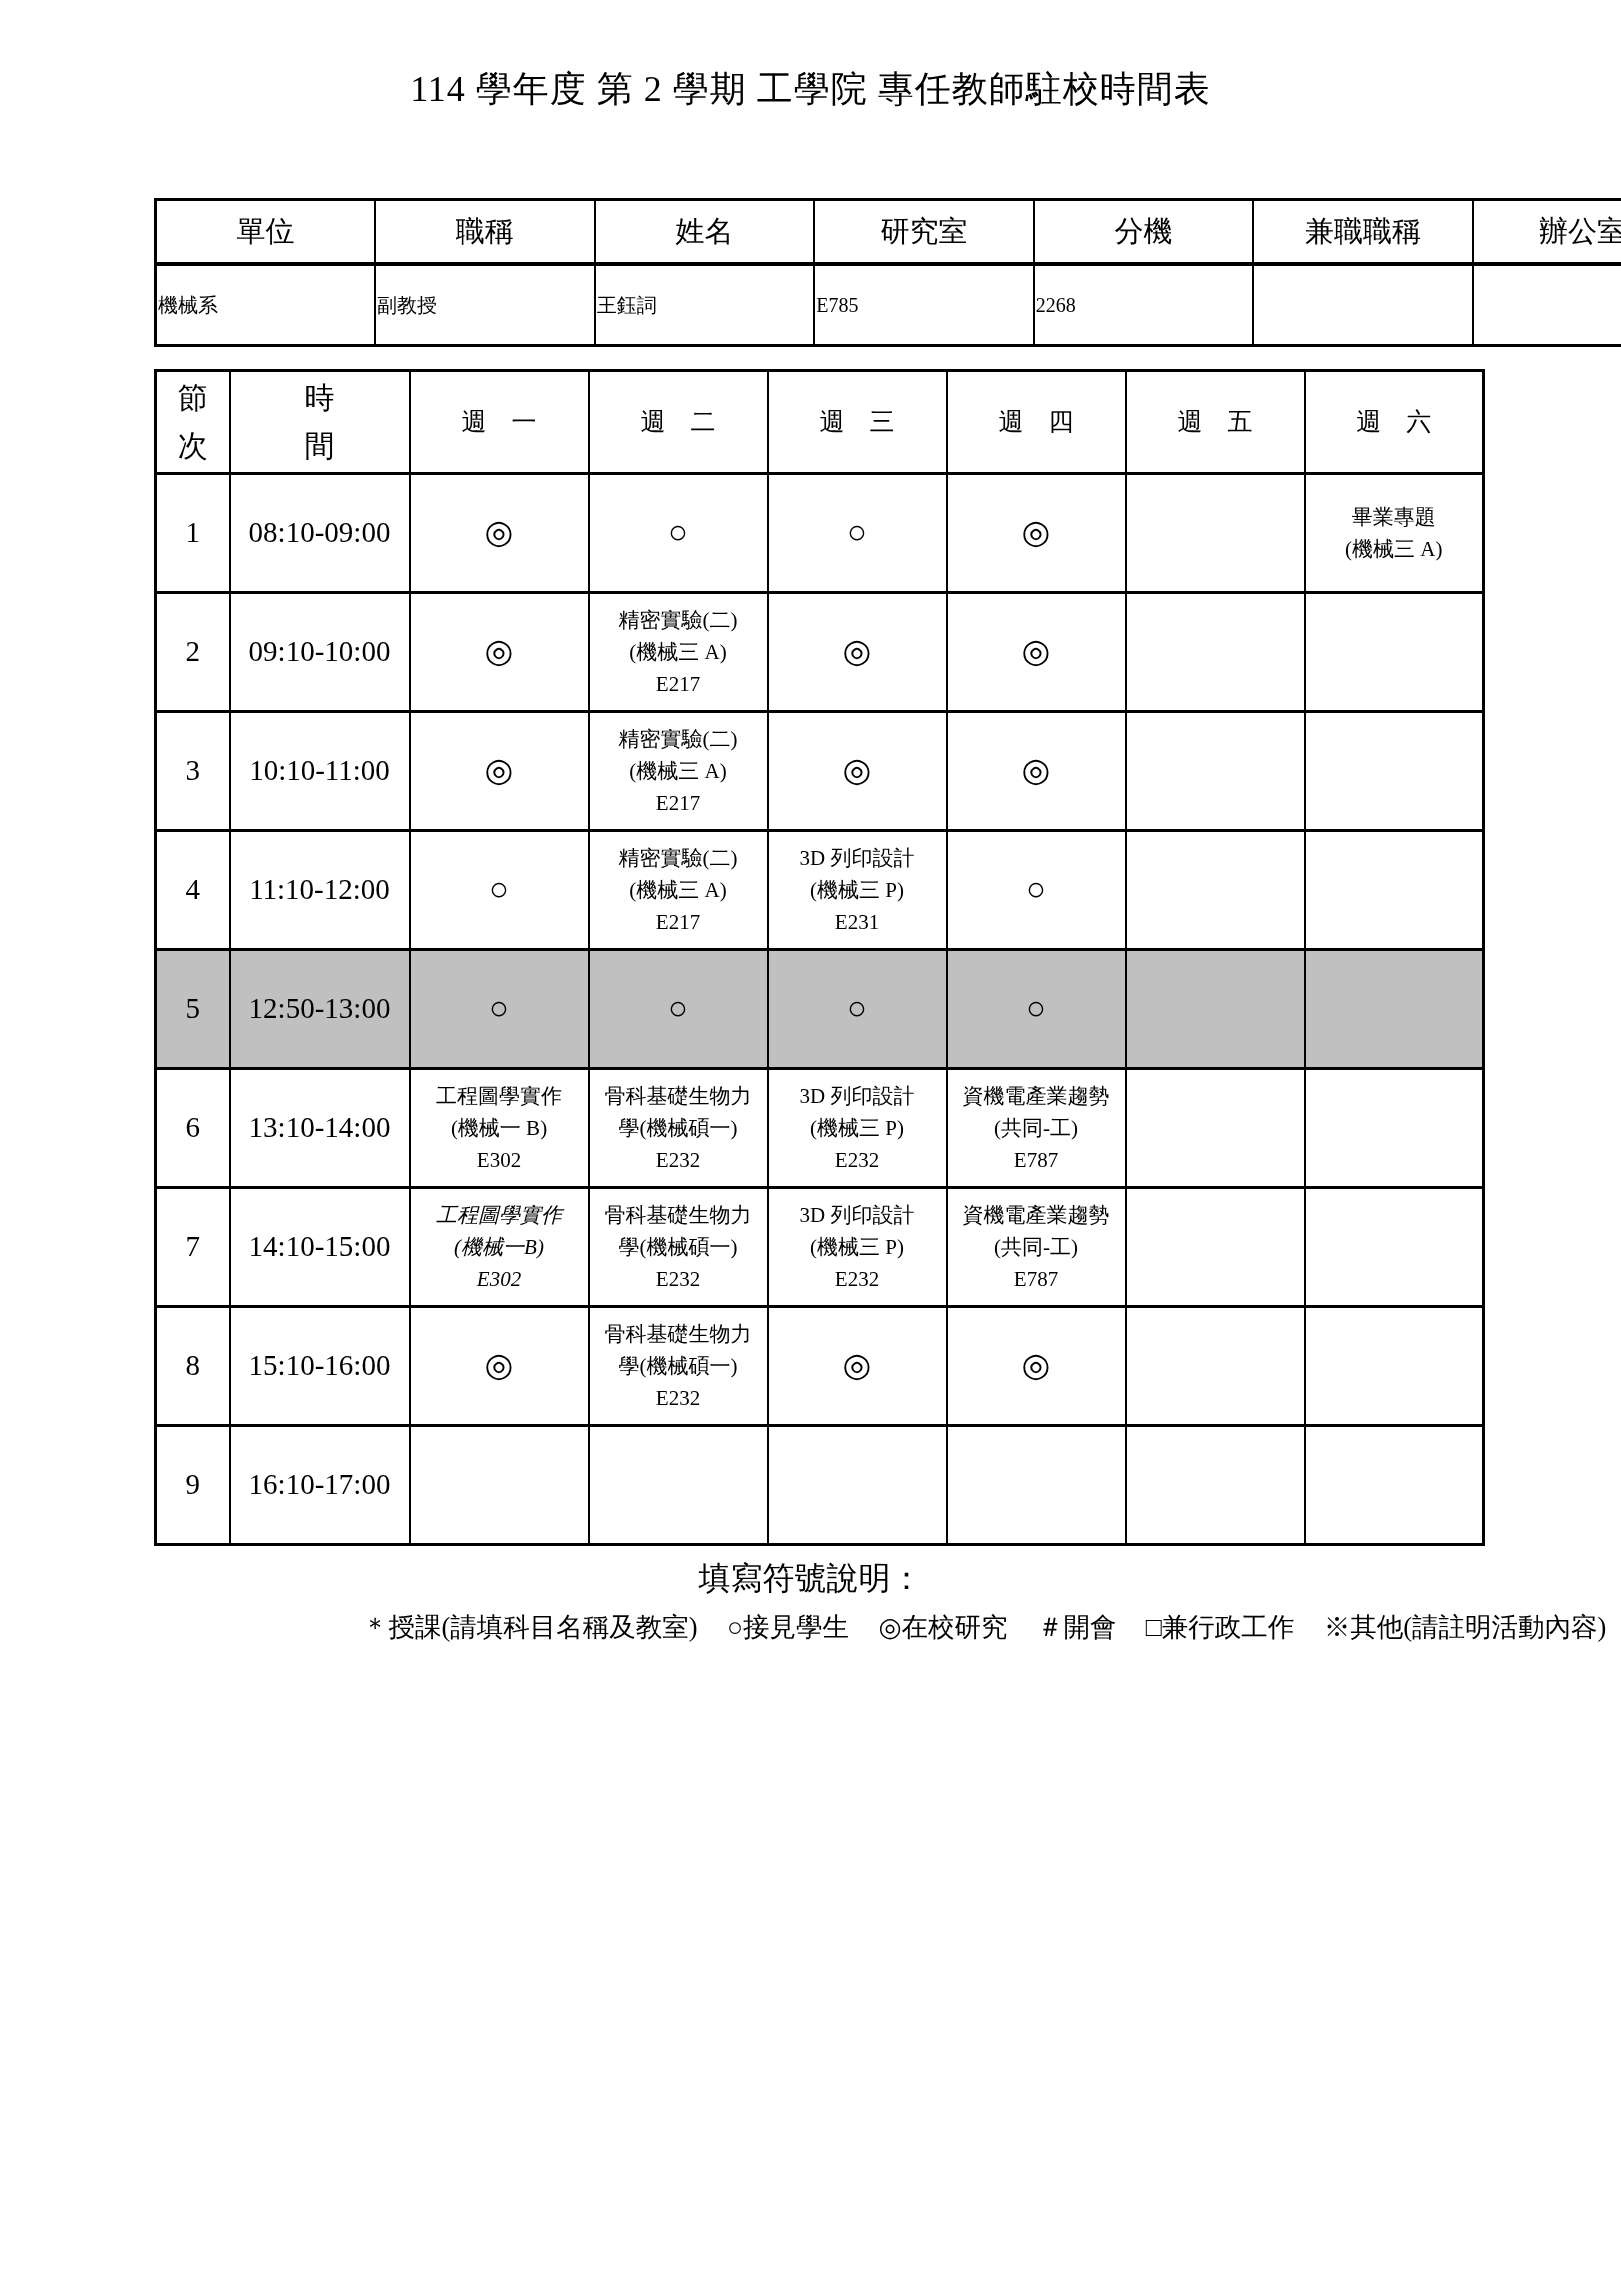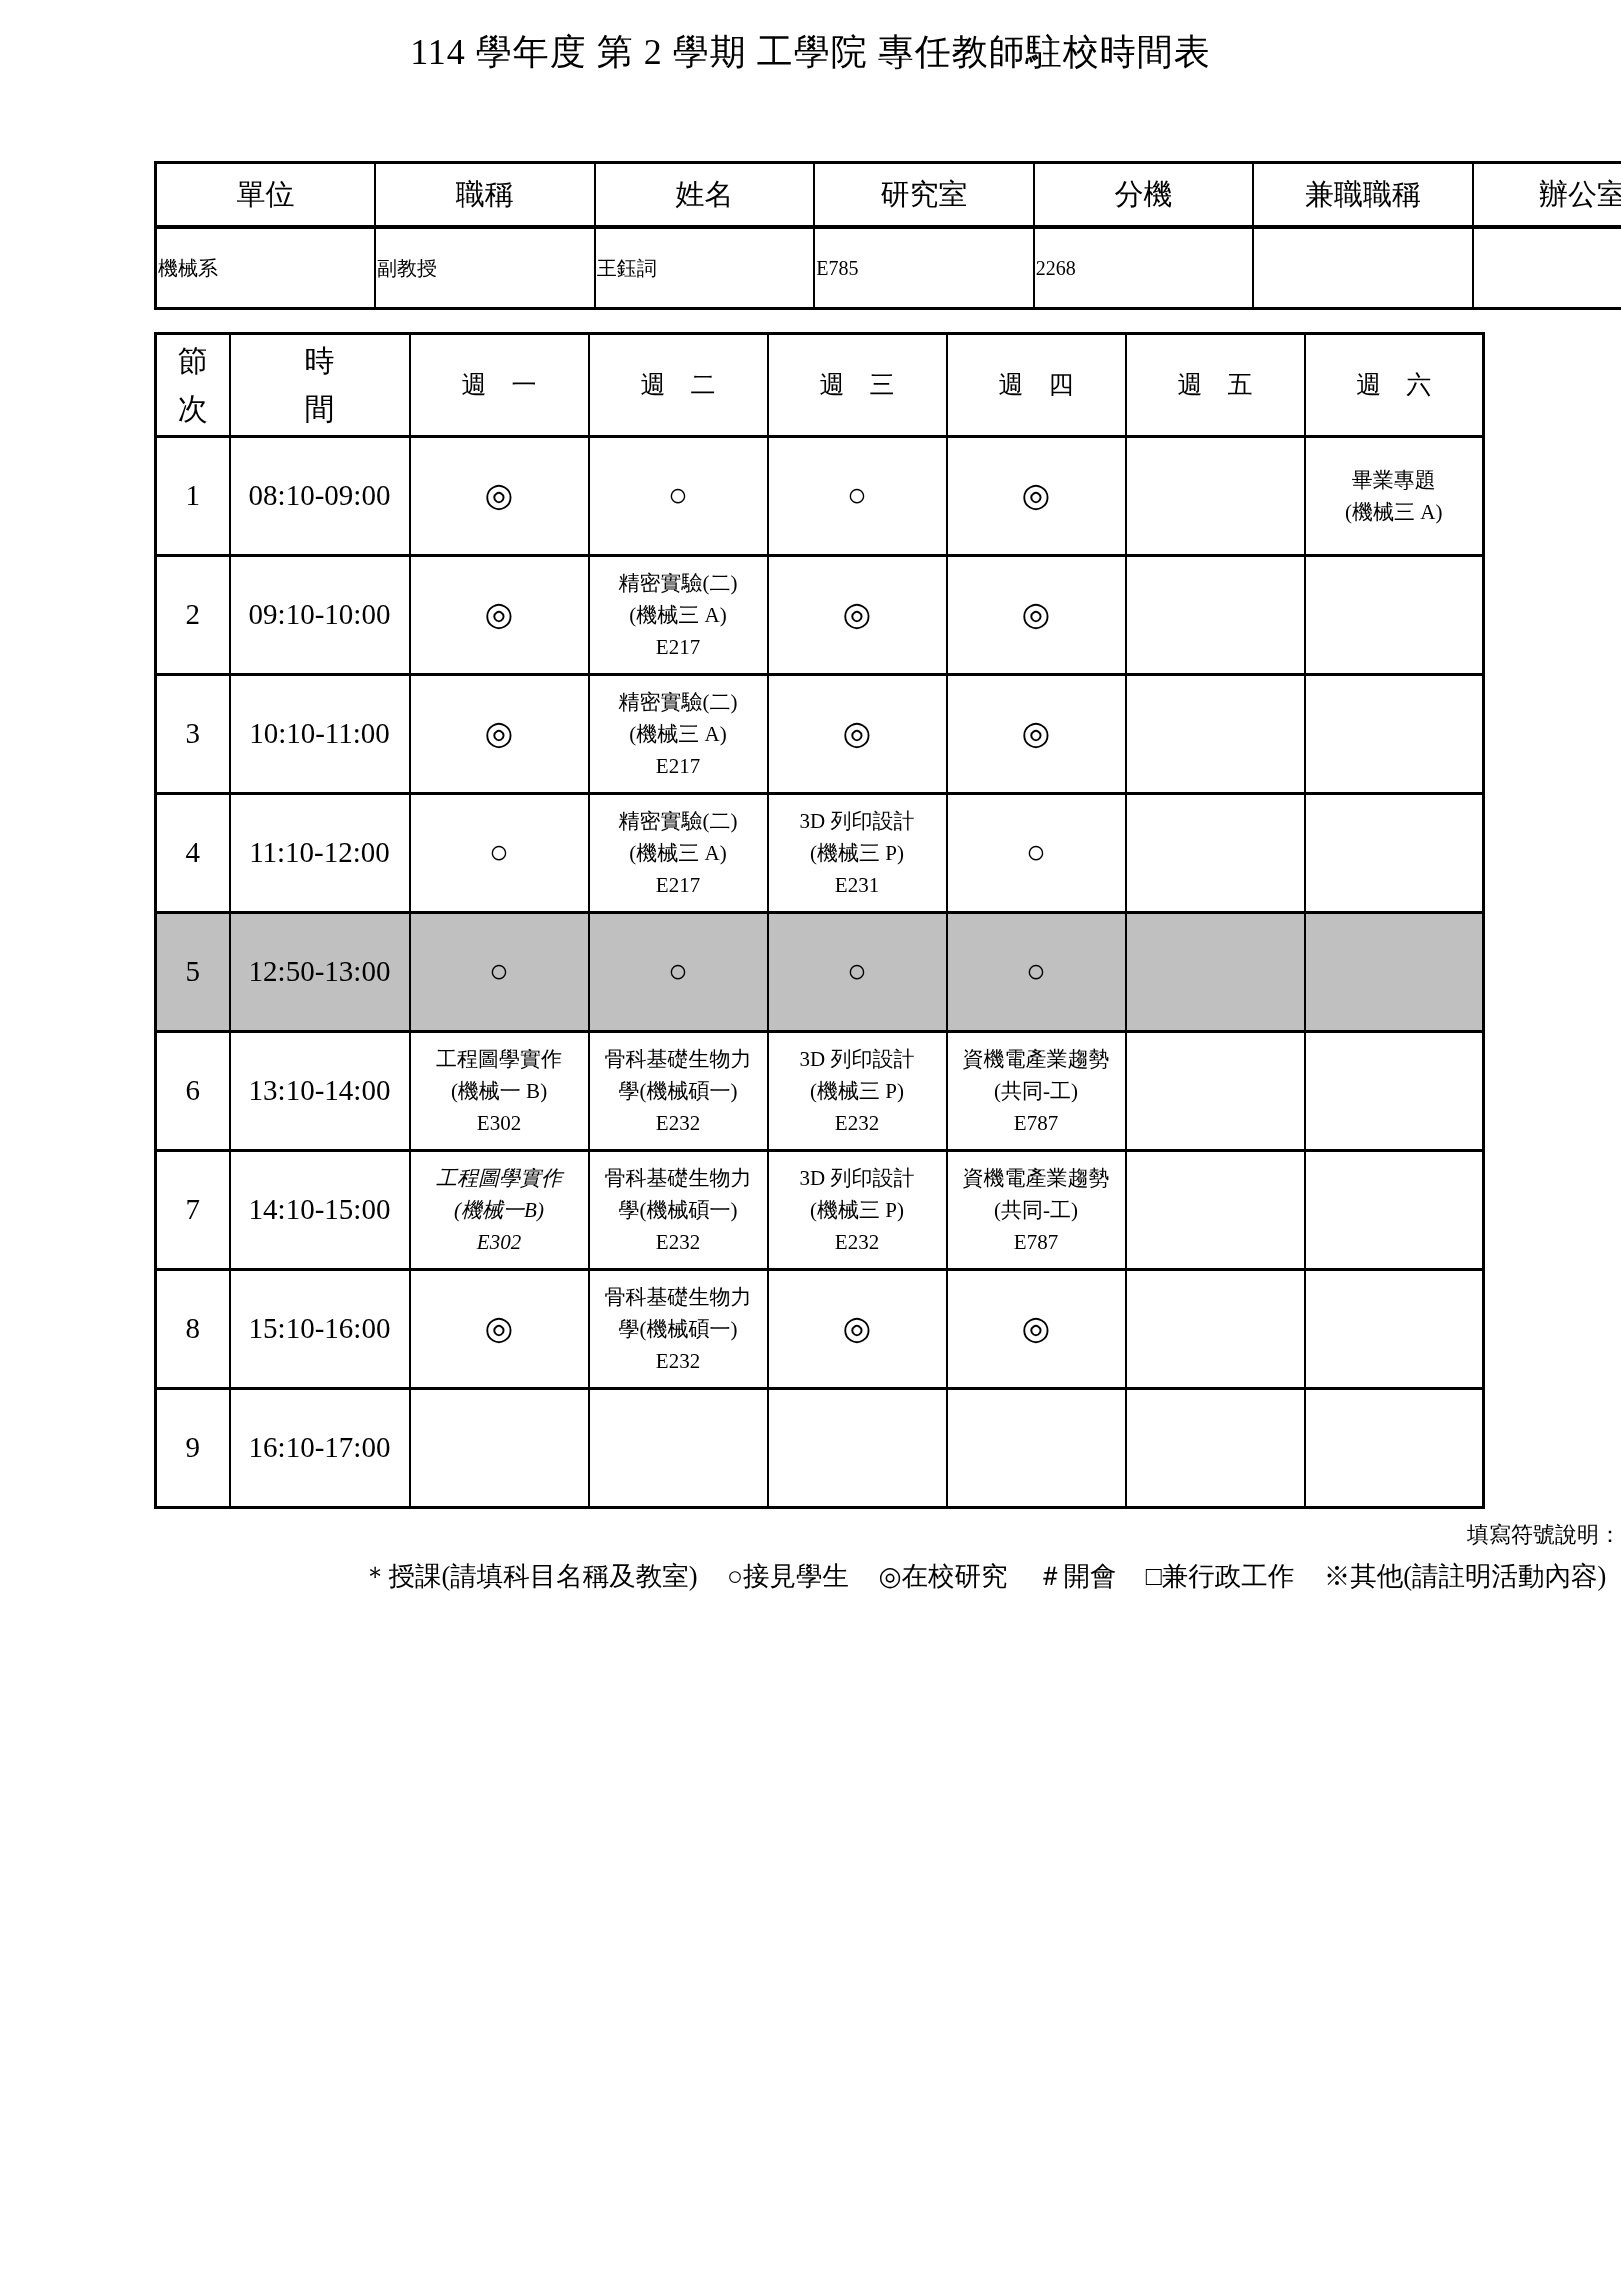--- a/index.html
+++ b/index.html
@@ -6,21 +6,21 @@
   .page {
     position: relative;
     width: 1621px;
     height: 2293px;
     background: #ffffff;
     color: #000000;
     font-family: "Liberation Serif", "DejaVu Serif", serif;
     overflow: hidden;
   }
   .doc-title {
-    padding-top: 28px;
+    padding-top: 65px;
     text-align: center;
     font-size: 36px;
     letter-spacing: 1px;
     white-space: pre;
   }
   table { border-collapse: collapse; margin-left: 154px; background: #ffffff; }
 
   
   .info-table { margin-top: 84px; width: 1540px; table-layout: fixed; border: 3.9px solid #000; }
   .info-table th {
@@ -48,21 +48,21 @@
   .vhead div { font-size: 30px; line-height: 48px; }
   .day-head { font-size: 25px; white-space: pre; }
   .period-cell { font-size: 29px; }
   .time-cell { font-size: 29px; white-space: nowrap; }
   .course div { font-size: 21px; line-height: 32px; white-space: nowrap; }
   .sym div { font-size: 33px; line-height: 33px; }
   .italic div { font-style: italic; }
   tr.shaded td { background: #c0c0c0; }
 
   
-  .note-title { margin-top: 11.8px; text-align: right; font-size: 22px; }
+  .note-title { margin-top: 11.8px; text-align: center; font-size: 32px; }
   .legend { margin-top: 7.8px; text-align: right; font-size: 26.5px; white-space: nowrap; }
   .legend .legend-item { display: inline-block; margin: 0 14.7px; }
 </style>
 </head>
 <body>
 
 <div class="page">
 
   <div class="doc-title">114 學年度 第 2 學期 工學院 專任教師駐校時間表</div>
 

